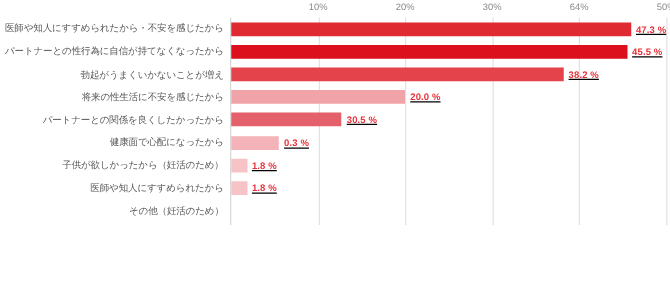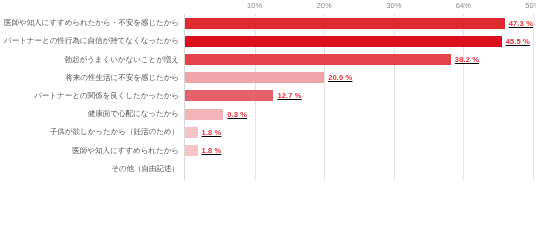--- a/index.html
+++ b/index.html
@@ -156,21 +156,21 @@
         <div class="cat-label">将来の性生活に不安を感じたから</div>
         <div class="bar-wrap">
           <div class="bar" style="width: 139.2px; background: rgb(240, 163, 168);"></div>
           <div class="val-label">20.0 %</div>
         </div>
       </div>
       <div class="row">
         <div class="cat-label">パートナーとの関係を良くしたかったから</div>
         <div class="bar-wrap">
           <div class="bar" style="width: 88.392px; background: rgb(228, 96, 106);"></div>
-          <div class="val-label">12.7 %</div>
+          <div class="val-label">30.5 %</div>
         </div>
       </div>
       <div class="row">
         <div class="cat-label">健康面で心配になったから</div>
         <div class="bar-wrap">
           <div class="bar" style="width: 38.28px; background: rgb(243, 179, 184);"></div>
           <div class="val-label">0.3 %</div>
         </div>
       </div>
       <div class="row">
@@ -181,18 +181,18 @@
         </div>
       </div>
       <div class="row">
         <div class="cat-label">医師や知人にすすめられたから</div>
         <div class="bar-wrap">
           <div class="bar" style="width: 12.528px; background: rgb(246, 195, 199);"></div>
           <div class="val-label">1.8 %</div>
         </div>
       </div>
       <div class="row">
-        <div class="cat-label">その他（自由記述）</div>
+        <div class="cat-label">その他（妊活のため）</div>
         <div class="bar-wrap"></div>
       </div>
     </div>
 
 </div>
 
 </body></html>

